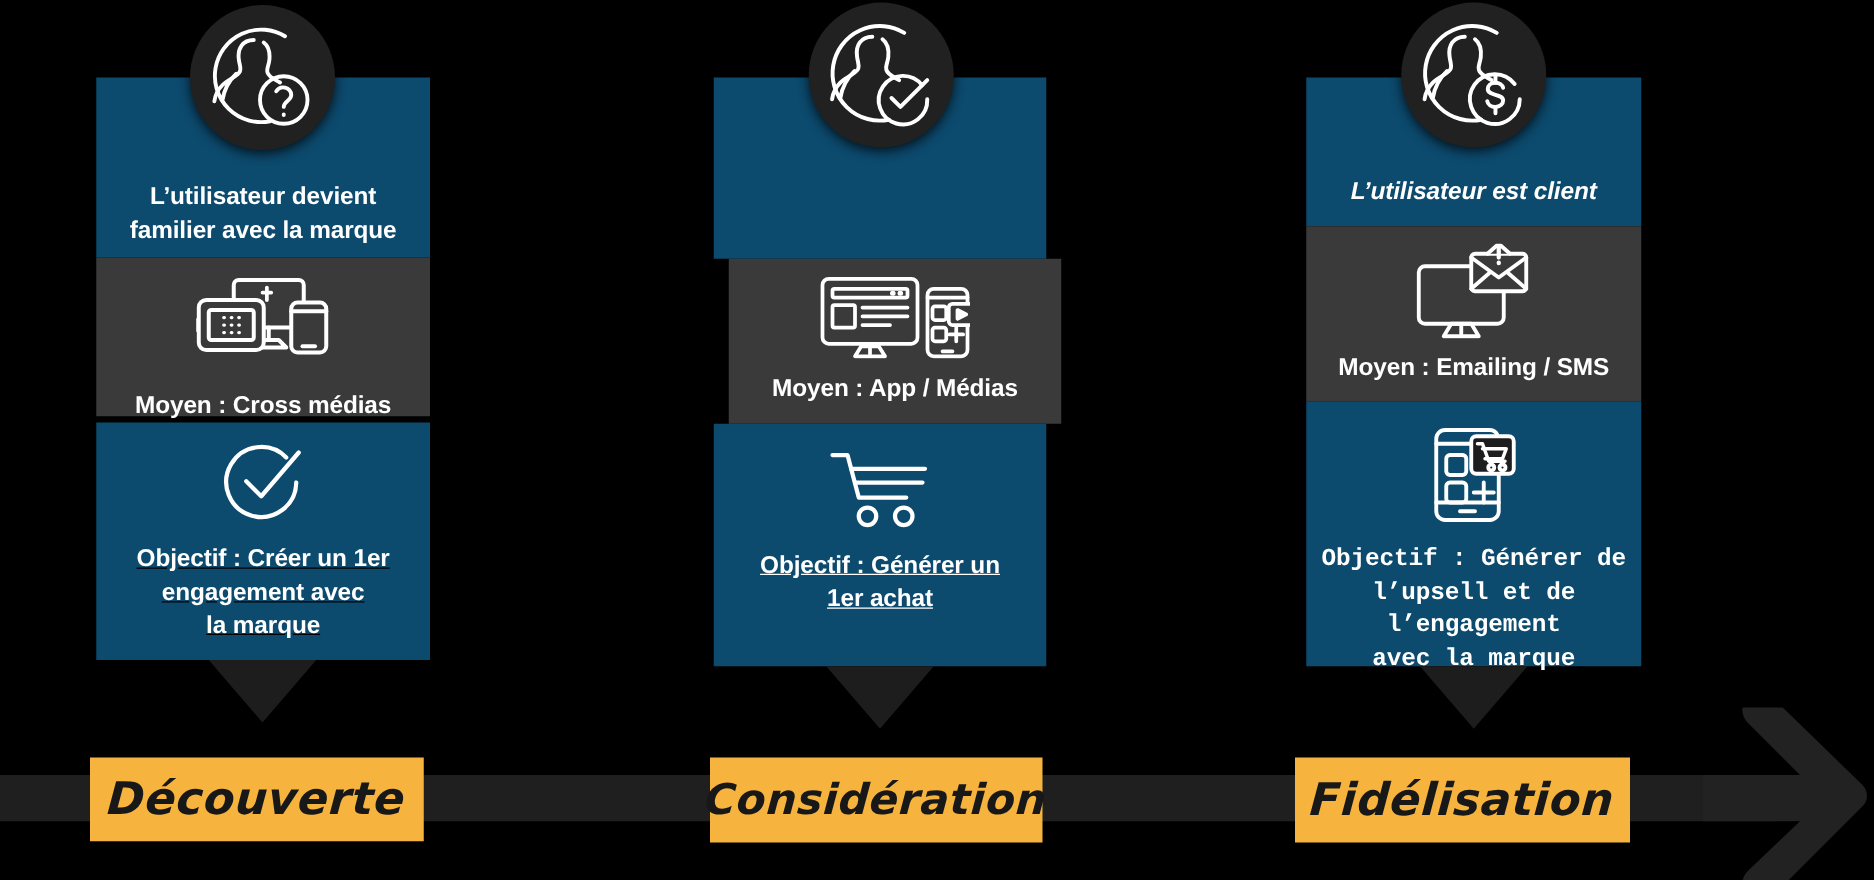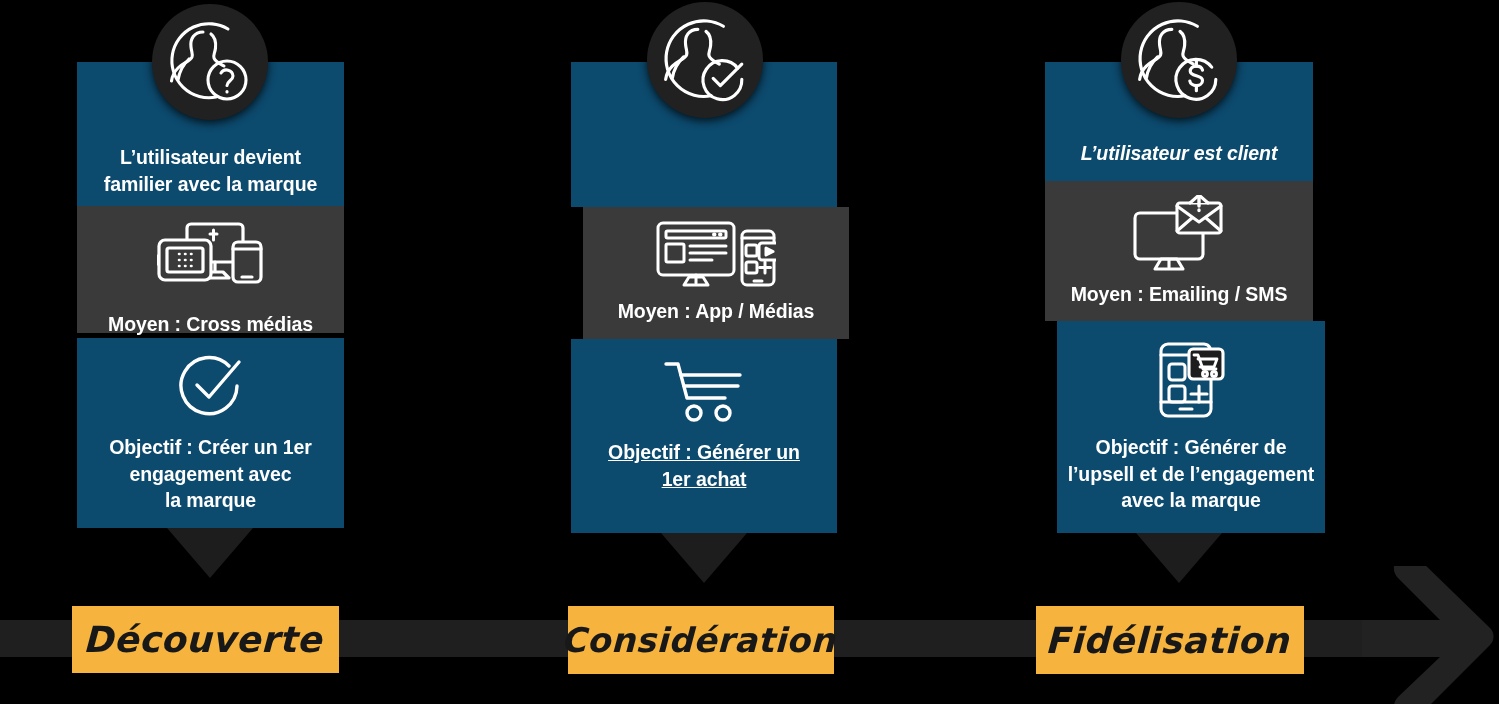--- a/index.html
+++ b/index.html
@@ -113,21 +113,21 @@
           </g>
           <path d="M1 34 v8"></path>
           <rect x="76" y="20" width="28" height="40" rx="5" fill="#3a3a3a"></rect>
           <path d="M85 55 h10"></path>
           <path d="M76 27 h28"></path>
         </svg>
       </span>
       <p class="panel-text" style="margin-top:27px;">Moyen : Cross médias</p>
     </div>
 
-    <div class="panel dark" style="position:absolute;left:0;top:338px;height:190px;">
+    <div class="panel dark" style="position:absolute;left:0;top:338px;height:190px;text-decoration:underline;">
       <span class="icon-wrap" style="padding-top:16px;">
         <svg width="68" height="66" viewBox="0 0 68 66" fill="none" stroke="#ffffff" stroke-width="3.4" stroke-linecap="round" stroke-linejoin="round">
           <path d="M52 12 A28 28 0 1 0 60 32"></path>
           <path d="M20 31 L32 43 L62 8"></path>
         </svg>
       </span>
       <p class="panel-text" style="margin-top:14px;">Objectif : Créer un 1er
 engagement avec
 la marque</p>
     </div>
@@ -221,21 +221,21 @@
           <rect x="44" y="8" width="44" height="30" rx="3" fill="#3a3a3a"></rect>
           <path d="M44 11 L66 27 L88 11"></path>
           <path d="M44 36 L59 23 M88 36 L73 23"></path>
           <path d="M57 8 L66 0 L75 8" fill="#3a3a3a"></path>
           <path d="M66 2 v9 M66 15 v0.5" stroke-width="3.4"></path>
         </svg>
       </span>
       <p class="panel-text" style="margin-top:10px;">Moyen :  Emailing  / SMS</p>
     </div>
 
-    <div class="panel dark" style="position:absolute;left:12px;top:321px;height:212px;">
+    <div class="panel dark" style="position:absolute;left:0;top:321px;height:212px;font-family:Liberation Mono, monospace;">
       <span class="icon-wrap" style="padding-top:18px;">
         <svg width="72" height="82" viewBox="0 0 72 82" fill="none" stroke="#ffffff" stroke-width="3.1" stroke-linecap="round" stroke-linejoin="round">
           <path d="M56 18 v52 a7 7 0 0 1 -7 7 H13 a7 7 0 0 1 -7 -7 V12 a7 7 0 0 1 7 -7 h36 a7 7 0 0 1 6 4"></path>
           <path d="M6 16 h50 M6 63 h50 M25 70 h12"></path>
           <rect x="14" y="25" width="16" height="16" rx="3"></rect>
           <rect x="14" y="47" width="16" height="16" rx="3"></rect>
           <path d="M44 47 v16 M36 55 h16"></path>
           <rect x="34" y="10" width="34" height="30" rx="4" fill="#1d1d1d"></rect>
           <path d="M39 16 h4 l5 14 h13" stroke-width="2.8"></path>
           <path d="M43 20 h19 l-3 8 h-14" stroke-width="2.8"></path>

